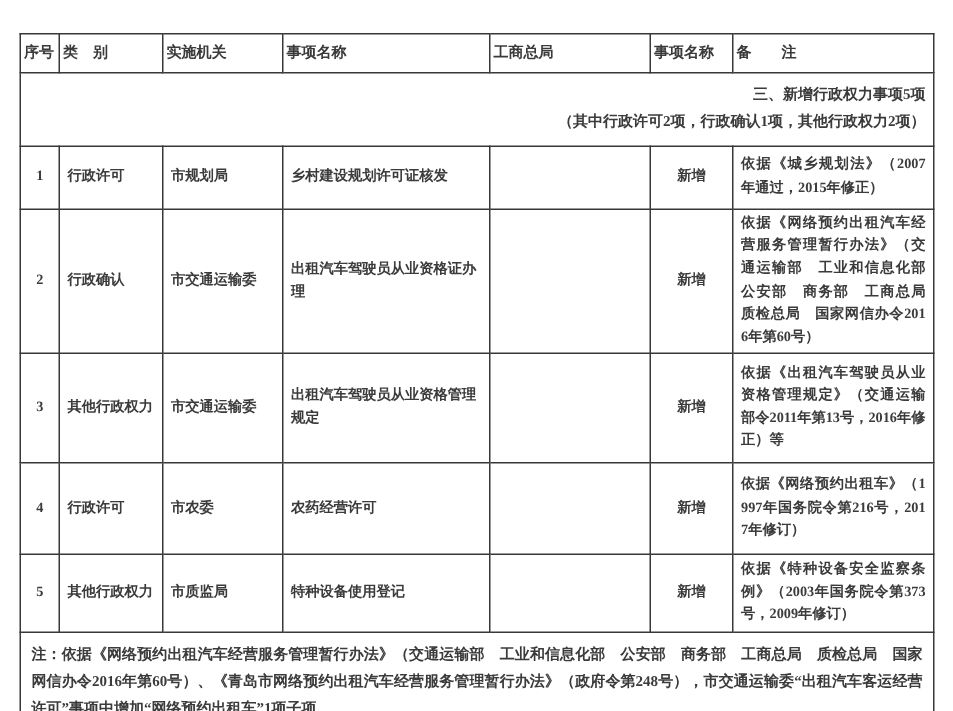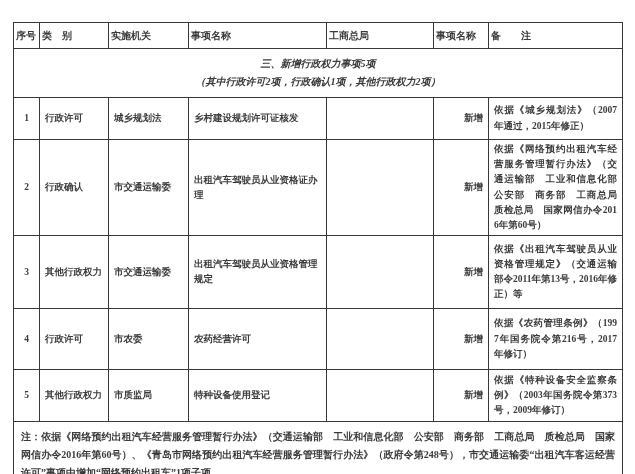--- a/index.html
+++ b/index.html
@@ -27,33 +27,32 @@
     word-break:break-all;
     line-height:1.55;
   }
   tr.head td{
     text-align:left;
     font-size:10px;
     height:25px;
     padding:0 2px;
   }
   tr.section td{
-    text-align:center;
+    text-align:right;
     height:44px;
     font-size:10px;
     line-height:1.8;
-    font-style:italic;
   }
   tr.r1 td{height:37px;}
   tr.r2 td{height:84px;}
   tr.r3 td{height:68px;}
   tr.r4 td{height:56px;}
   tr.r5 td{height:47px;}
   td.c-no{text-align:center;}
-  td.c-decision{text-align:right;}
+  td.c-decision{text-align:center;}
   td.c-remark{
     text-align:justify;
     text-justify:inter-ideograph;
     line-height:1.6;
   }
   tr.note td{
     height:67px;
     vertical-align:top;
     padding:6px 7px;
     font-size:10px;
@@ -87,21 +86,21 @@
     </tr>
     <tr class="section">
       <td colspan="7">
         <div>三、新增行政权力事项5项</div>
         <div>（其中行政许可2项，行政确认1项，其他行政权力2项）</div>
       </td>
     </tr>
     <tr class="r1">
       <td class="c-no">1</td>
       <td>行政许可</td>
-      <td>城乡规划法</td>
+      <td>市规划局</td>
       <td>乡村建设规划许可证核发</td>
       <td></td>
       <td class="c-decision">新增</td>
       <td class="c-remark">依据《城乡规划法》（2007年通过，2015年修正）</td>
     </tr>
     <tr class="r2">
       <td class="c-no">2</td>
       <td>行政确认</td>
       <td>市交通运输委</td>
       <td>出租汽车驾驶员从业资格证办理</td>
@@ -118,21 +117,21 @@
       <td class="c-decision">新增</td>
       <td class="c-remark">依据《出租汽车驾驶员从业资格管理规定》（交通运输部令2011年第13号，2016年修正）等</td>
     </tr>
     <tr class="r4">
       <td class="c-no">4</td>
       <td>行政许可</td>
       <td>市农委</td>
       <td>农药经营许可</td>
       <td></td>
       <td class="c-decision">新增</td>
-      <td class="c-remark">依据《农药管理条例》（1997年国务院令第216号，2017年修订）</td>
+      <td class="c-remark">依据《网络预约出租车》（1997年国务院令第216号，2017年修订）</td>
     </tr>
     <tr class="r5">
       <td class="c-no">5</td>
       <td>其他行政权力</td>
       <td>市质监局</td>
       <td>特种设备使用登记</td>
       <td></td>
       <td class="c-decision">新增</td>
       <td class="c-remark">依据《特种设备安全监察条例》（2003年国务院令第373号，2009年修订）</td>
     </tr>

